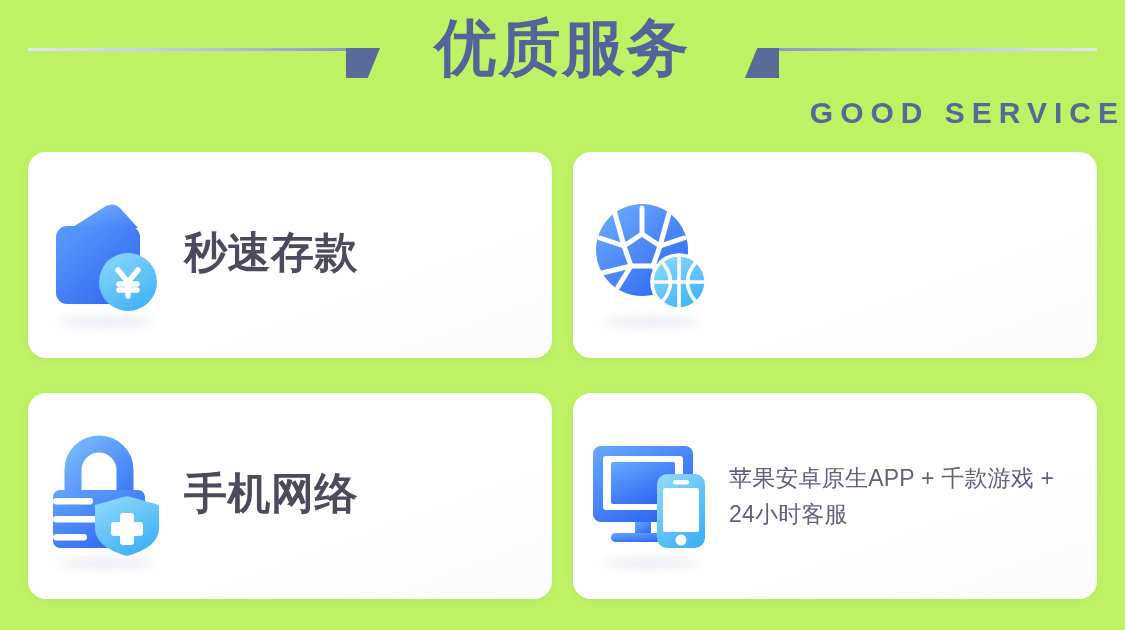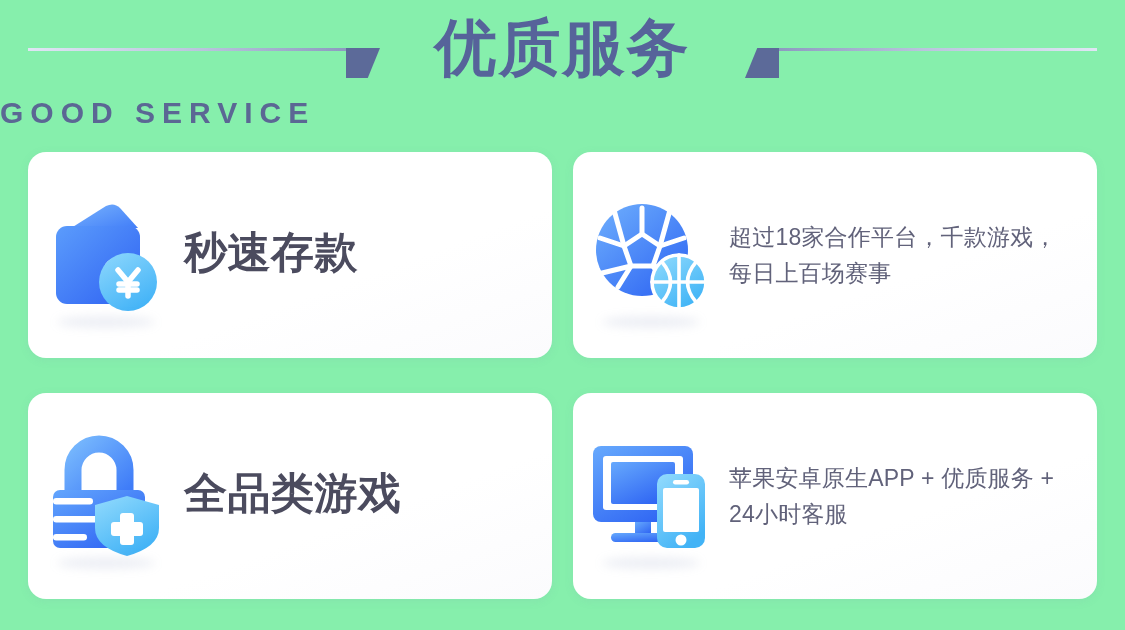--- a/index.html
+++ b/index.html
@@ -12,21 +12,21 @@
     height: 630px;
     overflow: hidden;
     font-family: "Liberation Sans", "DejaVu Sans", sans-serif;
     -webkit-font-smoothing: antialiased;
   }
 
   .stage {
     position: relative;
     width: 1125px;
     height: 630px;
-    background: #86efac;
+    background: #bef264;
   }
 
   
   .header {
     position: absolute;
     left: 0;
     top: 0;
     width: 1125px;
     height: 140px;
   }
@@ -72,21 +72,21 @@
     letter-spacing: 2px;
     color: #56639a;
     font-family: "Liberation Sans", "DejaVu Sans", sans-serif;
   }
 
   .title-en {
     position: absolute;
     left: 0;
     top: 96px;
     width: 1125px;
-    text-align: left;
+    text-align: right;
     font-size: 30px;
     font-weight: 700;
     letter-spacing: 7px;
     color: #5b6794;
     line-height: 34px;
   }
 
   
   .grid {
     position: absolute;
@@ -250,21 +250,20 @@
           <g fill="none" stroke="#ffffff" stroke-width="3.6" stroke-linecap="round">
             <circle cx="89" cy="86" r="27"></circle>
             <path d="M89 59 L89 113"></path>
             <path d="M62 86 L116 86"></path>
             <path d="M72 66 Q89 86 72 106"></path>
             <path d="M106 66 Q89 86 106 106"></path>
           </g>
         </svg>
       </div>
       <div class="card-text">
-        <div class="card-desc">超过18家合作平台，千款游戏，每日上百场赛事</div>
       </div>
     </div>
 
     <div class="card">
       <div class="card-icon">
         <div class="icon-shadow"></div>
         <svg class="icon-svg" width="118" height="124" viewBox="0 0 118 124">
           <defs>
             <linearGradient id="lockBody" x1="0" y1="0" x2="0.8" y2="1">
               <stop offset="0%" stop-color="#63a6fd"></stop>
@@ -291,21 +290,21 @@
           </g>
 
           <path d="M80 62 L112 71 V94 q0 19 -32 28 q-32 -9 -32 -28 V71 Z" fill="url(#shieldGrad)"></path>
           <g fill="#ffffff">
             <rect x="73" y="79" width="14" height="32" rx="3"></rect>
             <rect x="64" y="88" width="32" height="14" rx="3"></rect>
           </g>
         </svg>
       </div>
       <div class="card-text">
-        <div class="card-title">全品类游戏</div>
+        <div class="card-title">手机网络</div>
       </div>
     </div>
 
     <div class="card">
       <div class="card-icon">
         <div class="icon-shadow"></div>
         <svg class="icon-svg" width="124" height="112" viewBox="0 0 124 112">
           <defs>
             <linearGradient id="monGrad" x1="0" y1="0" x2="0.7" y2="1">
               <stop offset="0%" stop-color="#66a9fd"></stop>
@@ -323,18 +322,18 @@
           <rect x="46" y="82" width="16" height="14" fill="url(#monGrad)"></rect>
           <rect x="22" y="93" width="64" height="9" rx="4.5" fill="url(#monGrad)"></rect>
 
           <rect x="68" y="34" width="48" height="74" rx="10" fill="url(#phoGrad)"></rect>
           <rect x="74" y="48" width="36" height="44" rx="2" fill="#ffffff"></rect>
           <rect x="84" y="40" width="16" height="4.5" rx="2.2" fill="#ffffff"></rect>
           <circle cx="92" cy="100" r="5.5" fill="#ffffff"></circle>
         </svg>
       </div>
       <div class="card-text">
-        <div class="card-desc">苹果安卓原生APP + 优质服务 + 24小时客服</div>
+        <div class="card-desc">苹果安卓原生APP + 千款游戏 + 24小时客服</div>
       </div>
     </div>
 
   </div>
 </div>
 
 </body></html>

